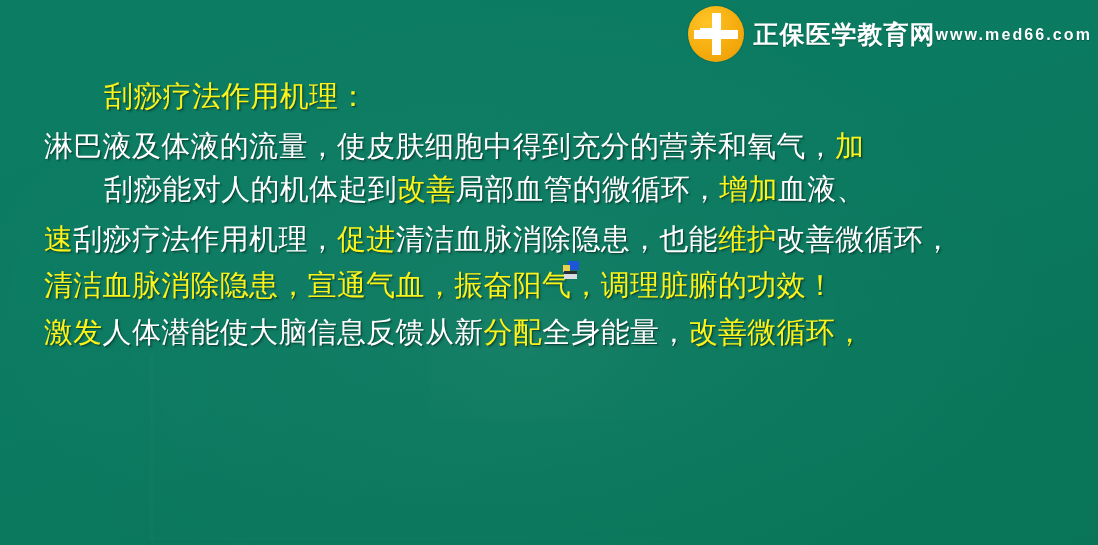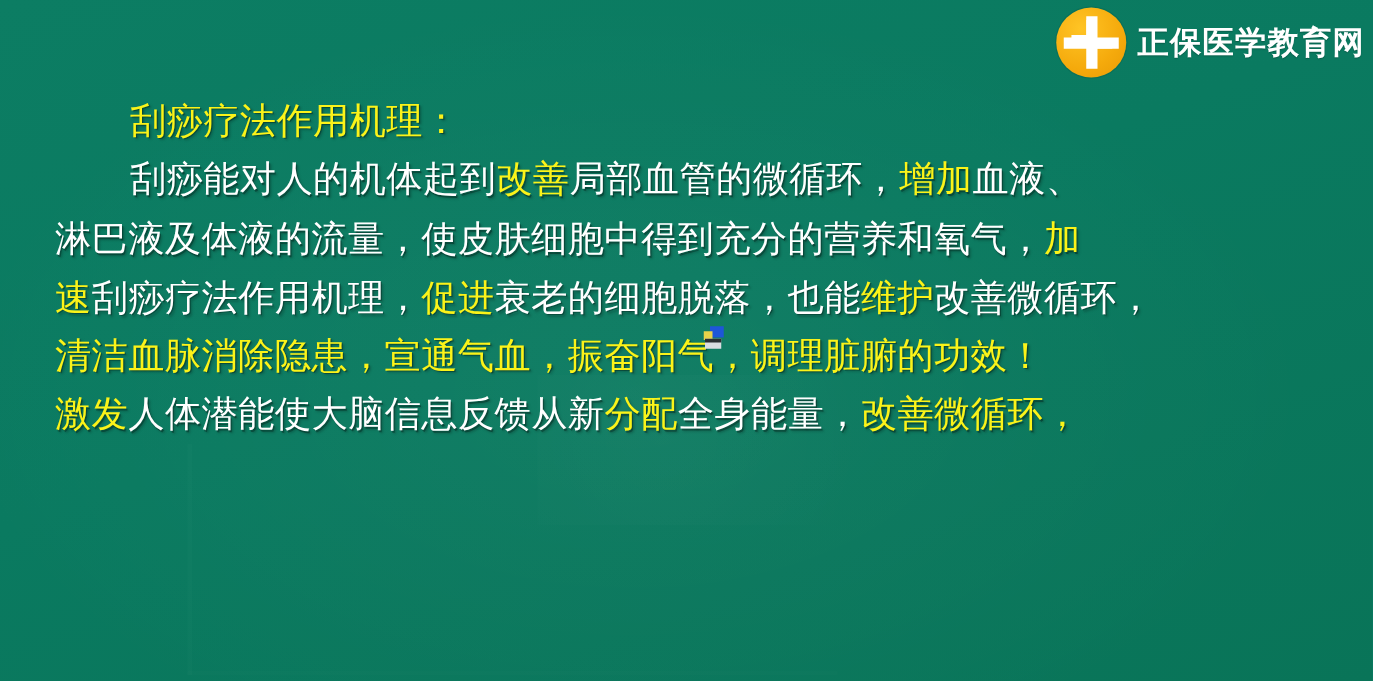--- a/index.html
+++ b/index.html
@@ -185,31 +185,32 @@
   <div class="logo">
     <div class="logo-mark">
       <div class="disc"></div>
       <div class="cross-v"></div>
       <div class="cross-h"></div>
       <div class="notch-tl"></div>
       <div class="notch-br"></div>
     </div>
     <div class="logo-text">
       <div class="logo-name">正保医学教育网</div>
+      <div class="logo-url">www.med66.com</div>
     </div>
   </div>
 
   <div class="content">
     <div class="line indent">
       <span class="y">刮痧疗法作用机理：</span>
     </div>
     <div id="body-lines">
+        <div class="line"><span class="w">淋巴液及体液的流量，使皮肤细胞中得到充分的营养和氧气，</span><span class="y">加</span></div>
         <div class="line indent"><span class="w">刮痧能对人的机体起到</span><span class="y">改善</span><span class="w">局部血管的微循环，</span><span class="y">增加</span><span class="w">血液、</span></div>
-        <div class="line"><span class="w">淋巴液及体液的流量，使皮肤细胞中得到充分的营养和氧气，</span><span class="y">加</span></div>
-        <div class="line"><span class="y">速</span><span class="w">刮痧疗法作用机理，</span><span class="y">促进</span><span class="w">衰老的细胞脱落，也能</span><span class="y">维护</span><span class="w">改善微循环，</span></div>
+        <div class="line"><span class="y">速</span><span class="w">刮痧疗法作用机理，</span><span class="y">促进</span><span class="w">清洁血脉消除隐患，也能</span><span class="y">维护</span><span class="w">改善微循环，</span></div>
         <div class="line"><span class="y">清洁血脉消除隐患，宣通气血，振奋阳气，调理脏腑的功效！</span></div>
         <div class="line"><span class="y">激发</span><span class="w">人体潜能使大脑信息反馈从新</span><span class="y">分配</span><span class="w">全身能量，</span><span class="y">改善微循环，</span></div>
       </div>
   </div>
 
   <div class="artifact">
     <div class="a1"></div>
       <div class="a2"></div>
       <div class="a3"></div>
       <div class="a4"></div>

